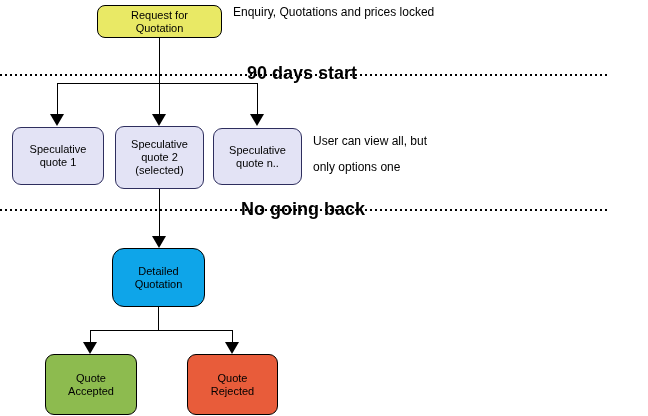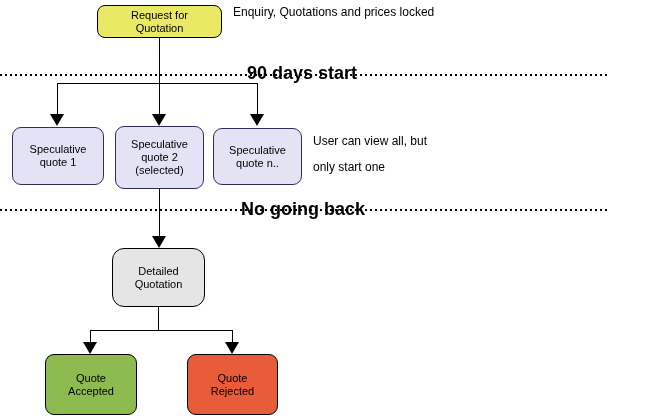--- a/index.html
+++ b/index.html
@@ -105,32 +105,32 @@
     <span class="node-label">Speculative
 quote 2
 (selected)</span>
   </div>
 
   <div class="node spec" id="nd-spec3" style="background-color: rgb(227, 227, 245);">
     <span class="node-label">Speculative
 quote n..</span>
   </div>
 
-  <div class="node" id="nd-detail" style="background-color: #e5e5e5;">
+  <div class="node" id="nd-detail" style="background-color: #0ea5e9;">
     <span class="node-label">Detailed
 Quotation</span>
   </div>
 
   <div class="node" id="nd-accept" style="background-color: rgb(141, 187, 79);">
     <span class="node-label">Quote
 Accepted</span>
   </div>
 
   <div class="node" id="nd-reject" style="background-color: rgb(232, 92, 58);">
     <span class="node-label">Quote
 Rejected</span>
   </div>
 
   <div class="annotation" id="an-top">Enquiry, Quotations and prices locked</div>
   <div class="annotation" id="an-mid">User can view all, but
-only start one</div>
+only options one</div>
 
 </div>
 
 </body></html>

